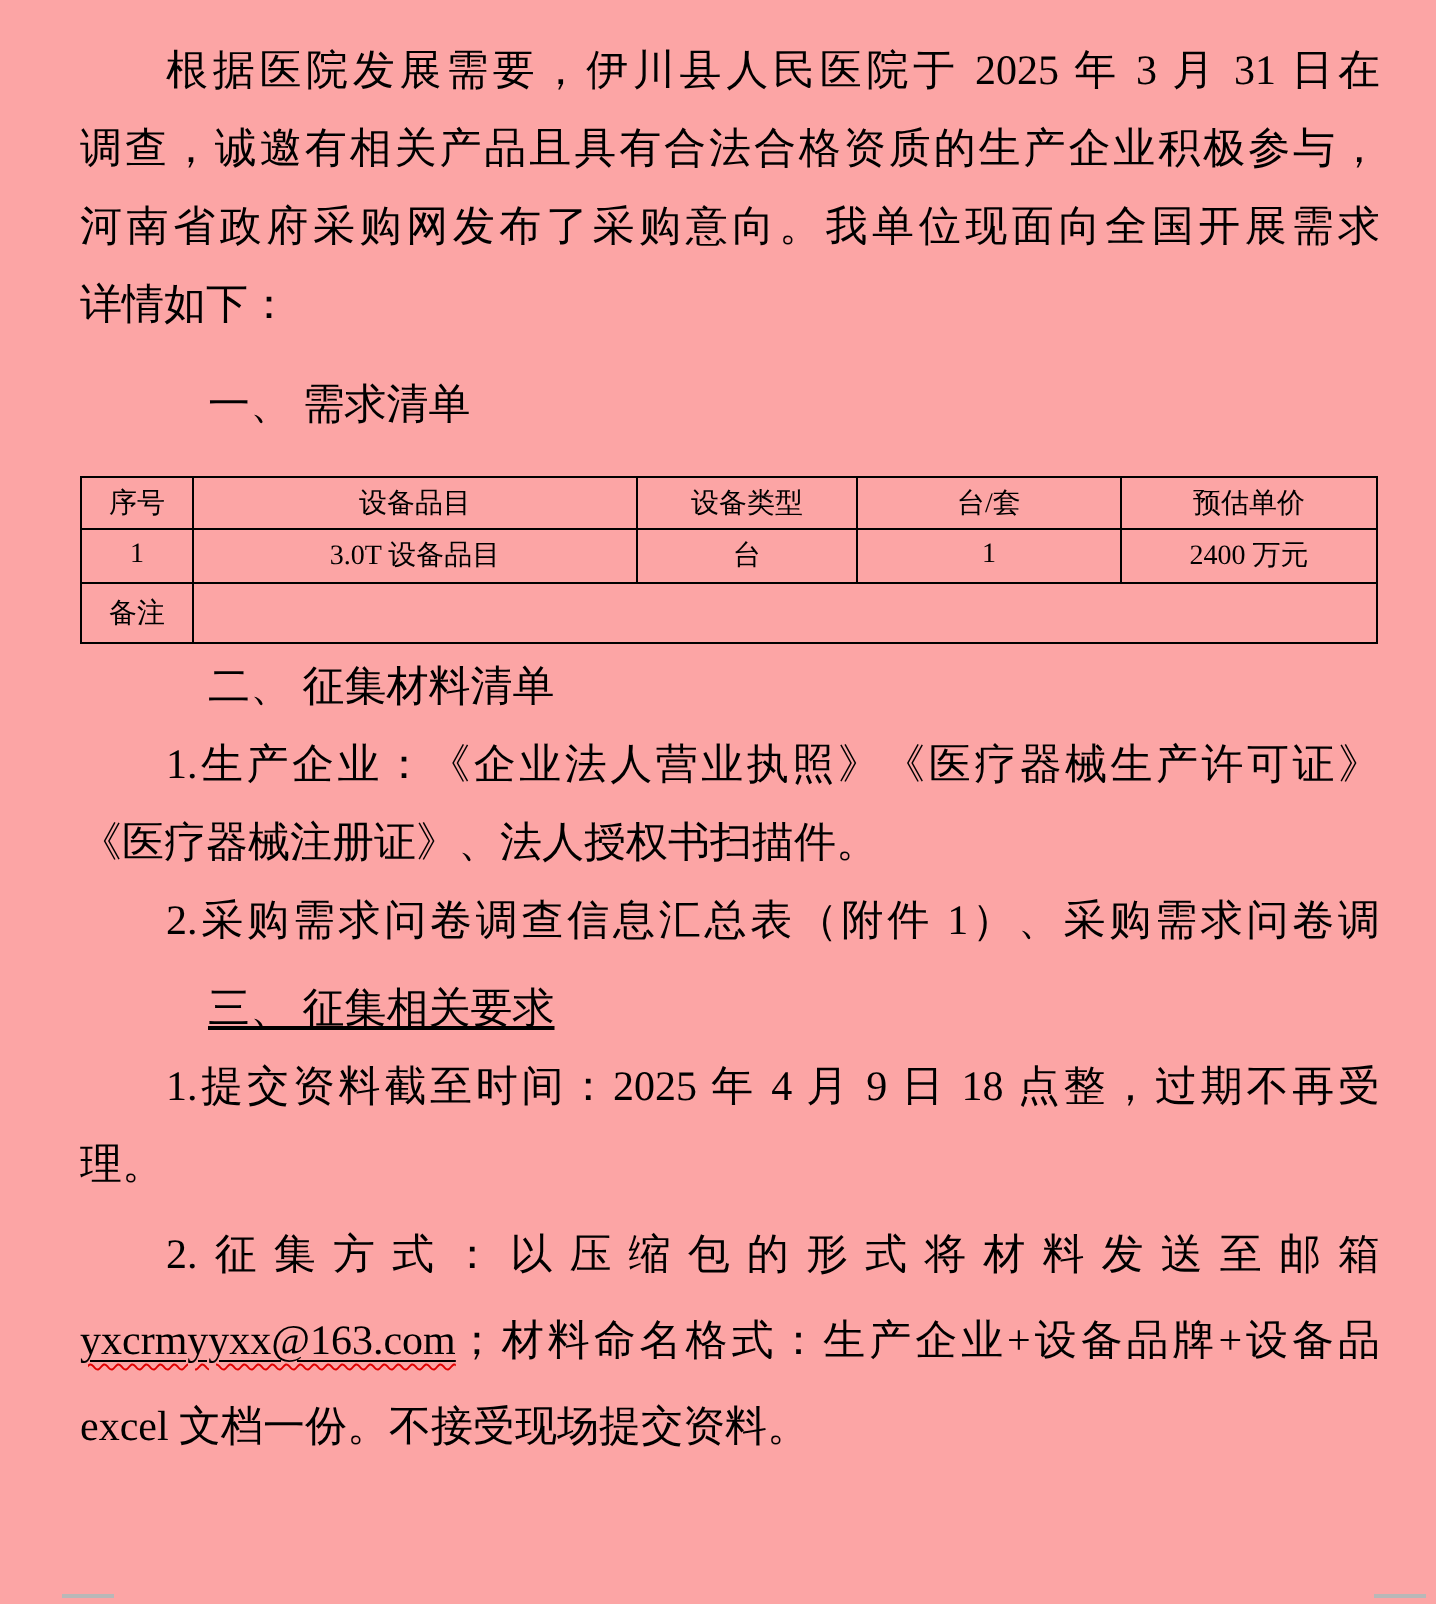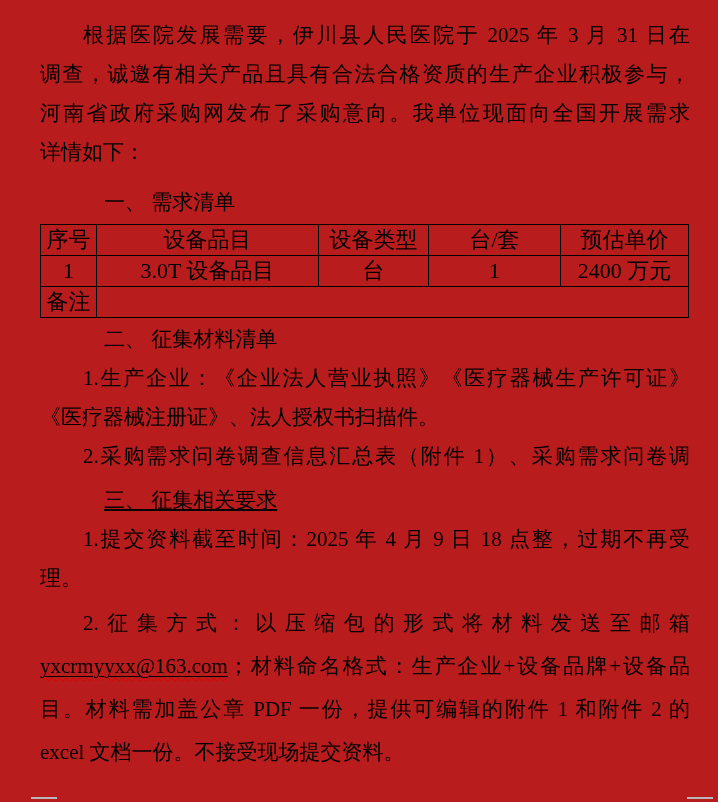--- a/index.html
+++ b/index.html
@@ -1,19 +1,19 @@
 <!DOCTYPE html>
 <html><head>
 <meta charset="utf-8">
 <style>
   html,body{margin:0;padding:0;background:#fff;}
   .page{
     position:relative;
     width:718px;height:802px;
-    background:#b91c1c;
+    background:#fca5a5;
     overflow:hidden;
     color:#000;
     font-family:"Liberation Serif","DejaVu Serif",serif;
     font-size:21px;
   }
   .content{padding:16px 28px 0 40px;}
   .para{margin:0;}
   .line{height:39px;line-height:39px;white-space:nowrap;overflow:hidden;}
   .line43{height:43px;line-height:43px;white-space:nowrap;overflow:hidden;}
   
@@ -22,22 +22,22 @@
   .heading{padding-left:64px;height:39px;line-height:39px;white-space:nowrap;}
   .mt-h1{margin-top:11px;}
   .mt-h2{margin-top:2px;}
   .mt-h3{margin-top:5px;text-decoration:underline;}
   .mt-p2{margin-top:4px;}
 
   table.demand{
     border-collapse:collapse;
     table-layout:fixed;
     width:648px;
-    margin-top:2px;
-    font-size:22px;
+    margin-top:16px;
+    font-size:14px;
   }
   table.demand th,table.demand td{
     border:1.5px solid #000;
     text-align:center;
     vertical-align:middle;
     font-weight:normal;
     padding:0;
     overflow:hidden;
     white-space:nowrap;
   }
@@ -125,21 +125,20 @@
     <div class="para">
       <div class="line j indent">1.提交资料截至时间：2025 年 4 月 9 日 18 点整，过期不再受</div>
       <div class="line">理。</div>
     </div>
 
     <div class="para mt-p2">
       <div class="line43 j indent">2.征集方式：以压缩包的形式将材料发送至邮箱</div>
       <div class="line43 j">
         <span class="email-u"><span class="email-spell">yxcrmyyxx@163.com</span></span><span>；材料命名格式：生产企业+设备品牌+设备品</span>
       </div>
-      <div class="line43 j">目。材料需加盖公章 PDF 一份，提供可编辑的附件 1 和附件 2 的</div>
       <div class="line43">excel 文档一份。不接受现场提交资料。</div>
     </div>
 
   </div>
 
   <div class="corner-mark corner-left"></div>
   <div class="corner-mark corner-right"></div>
 </div>
 
 </body></html>

